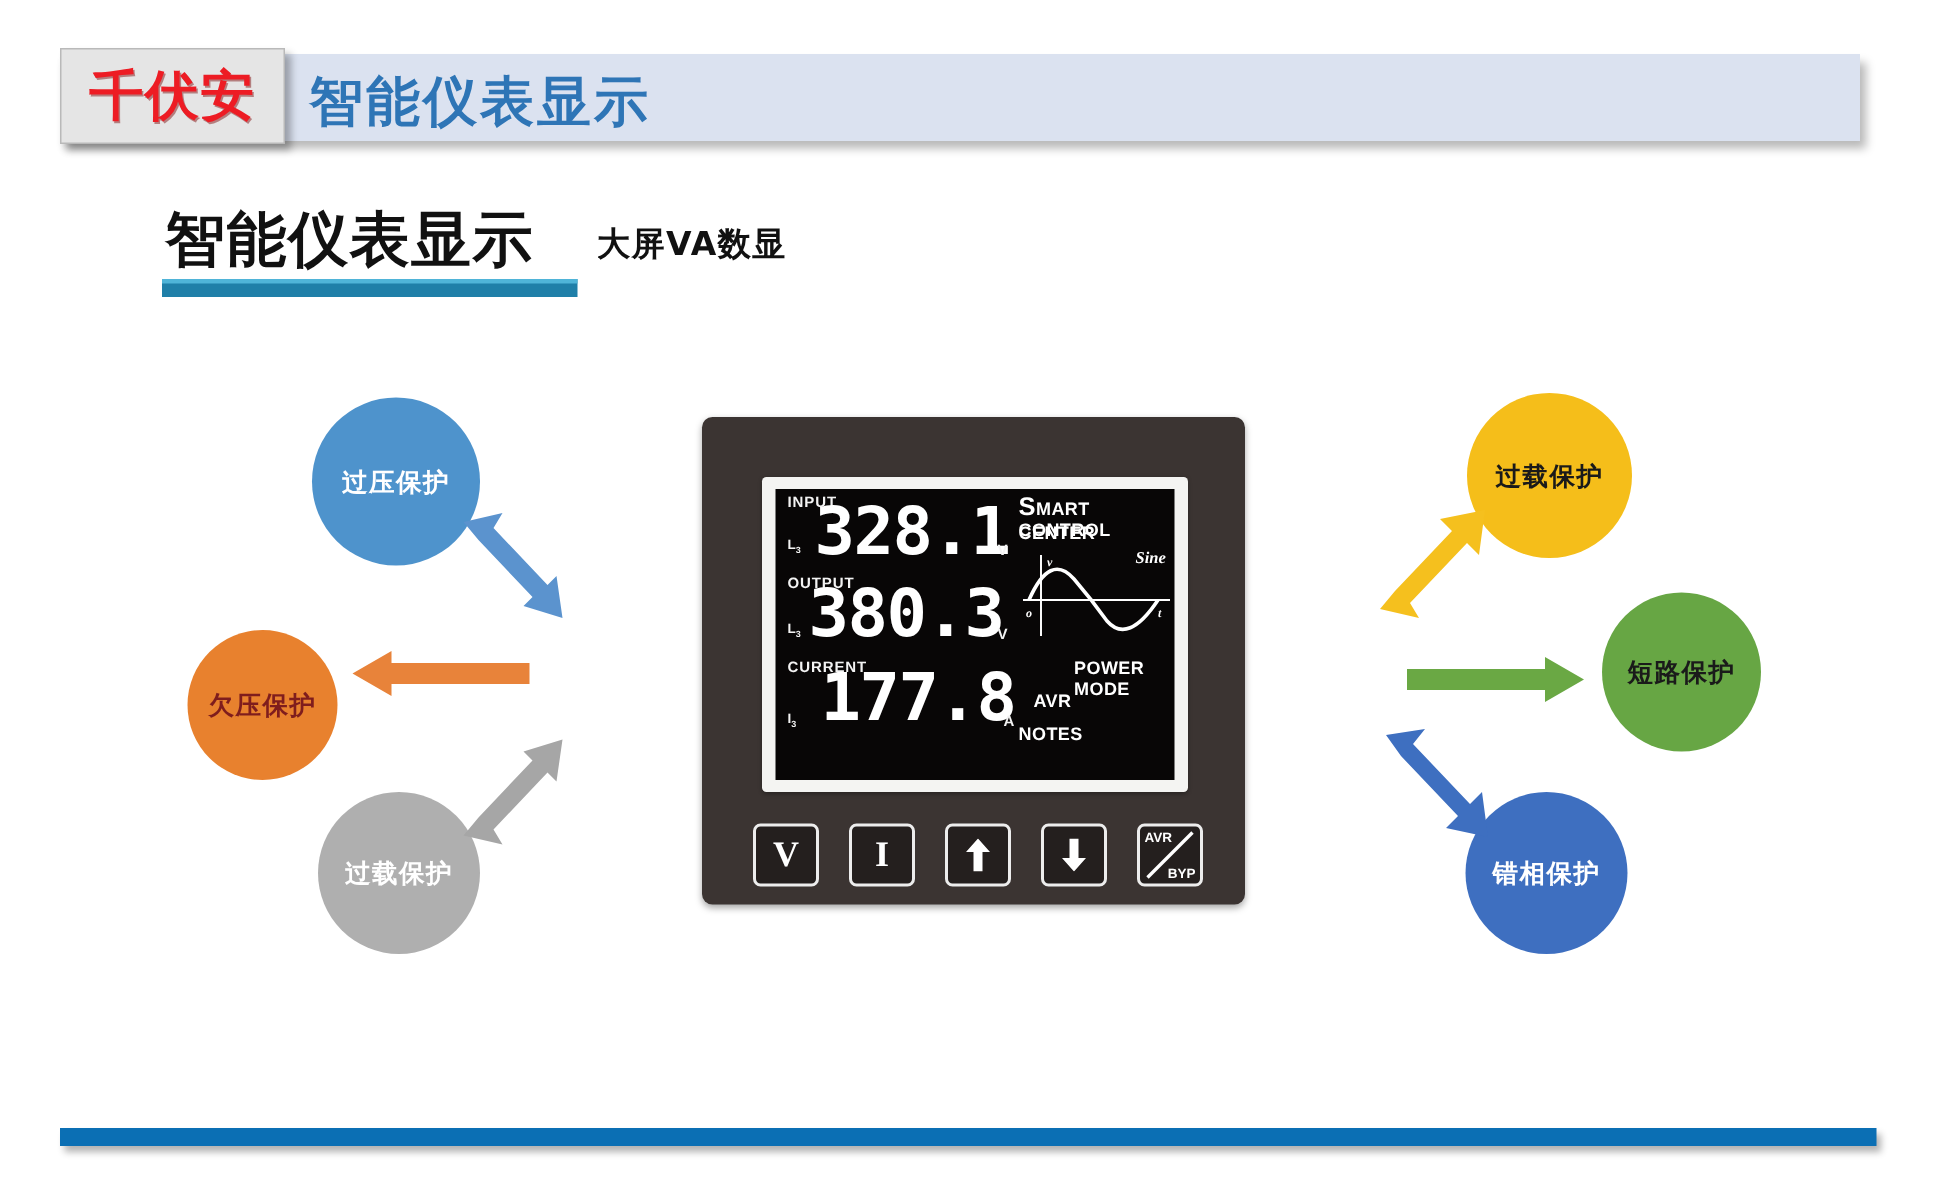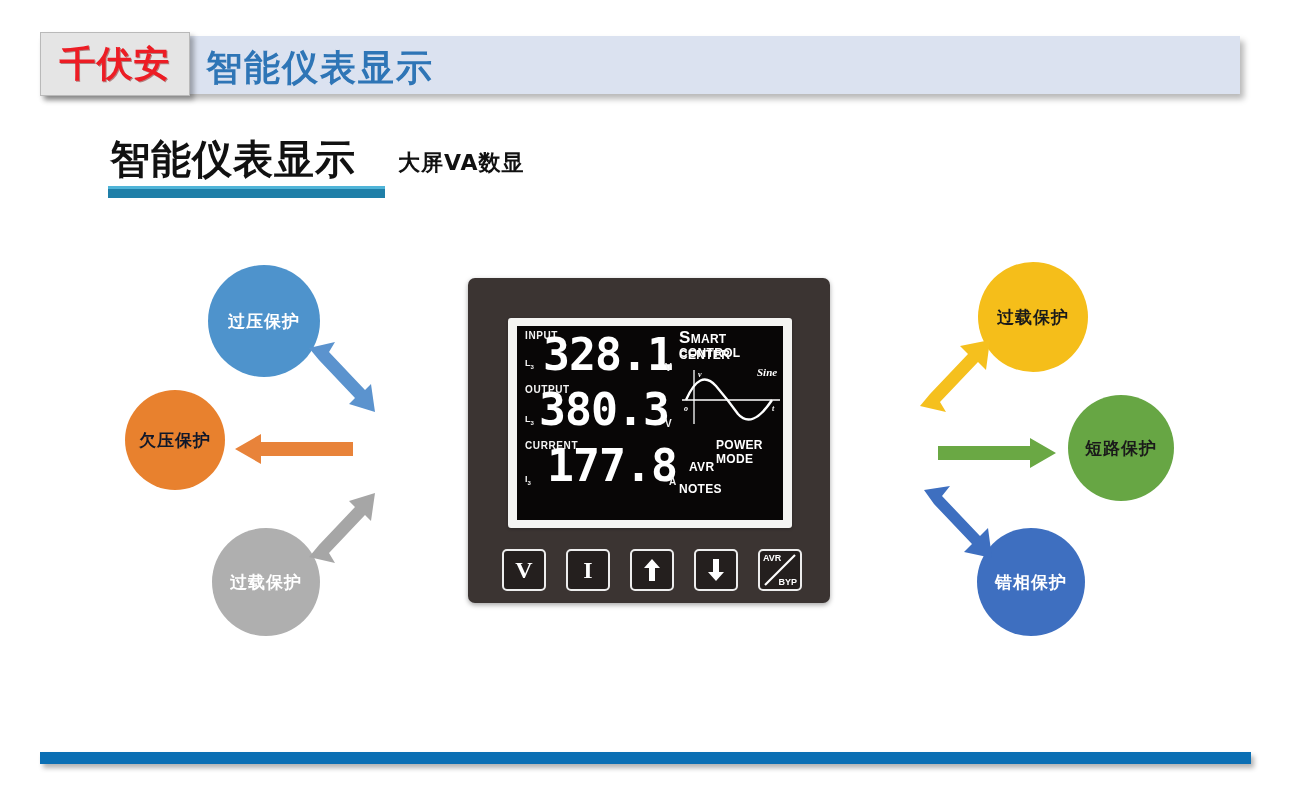--- a/index.html
+++ b/index.html
@@ -48,21 +48,21 @@
     background:#1F7FA8;border-top:3px solid #4FB4D8;
   }
   
   .protect-circle{
     position:absolute;border-radius:50%;
     display:flex;align-items:center;justify-content:center;
     font-weight:bold;font-size:17px;letter-spacing:1px;
     font-family:"DejaVu Sans","Liberation Sans",sans-serif;
   }
   #circle-overvoltage{left:208px;top:265px;width:112px;height:112px;background:#4E93CC;color:#ffffff;}
-  #circle-undervoltage{left:125px;top:390px;width:100px;height:100px;background:#E8812E;color:#0f172a;}
+  #circle-undervoltage{left:125px;top:420px;width:100px;height:100px;background:#E8812E;color:#7f1d1d;}
   #circle-overload{left:212px;top:528px;width:108px;height:108px;background:#AFAFAF;color:#ffffff;}
   #circle-phaseloss{left:978px;top:262px;width:110px;height:110px;background:#F5BE1A;color:#1a1a1a;}
   #circle-shortcircuit{left:1068px;top:395px;width:106px;height:106px;background:#67A644;color:#1a1a1a;}
   #circle-phaseerror{left:977px;top:528px;width:108px;height:108px;background:#3E6FC0;color:#ffffff;}
   
   .arrow-svg{position:absolute;overflow:visible;}
   #arrow-up-left-blue{left:305px;top:338px;}
   #arrow-left-orange{left:235px;top:432px;}
   #arrow-down-left-gray{left:305px;top:487px;}
   #arrow-up-right-yellow{left:918px;top:336px;}

